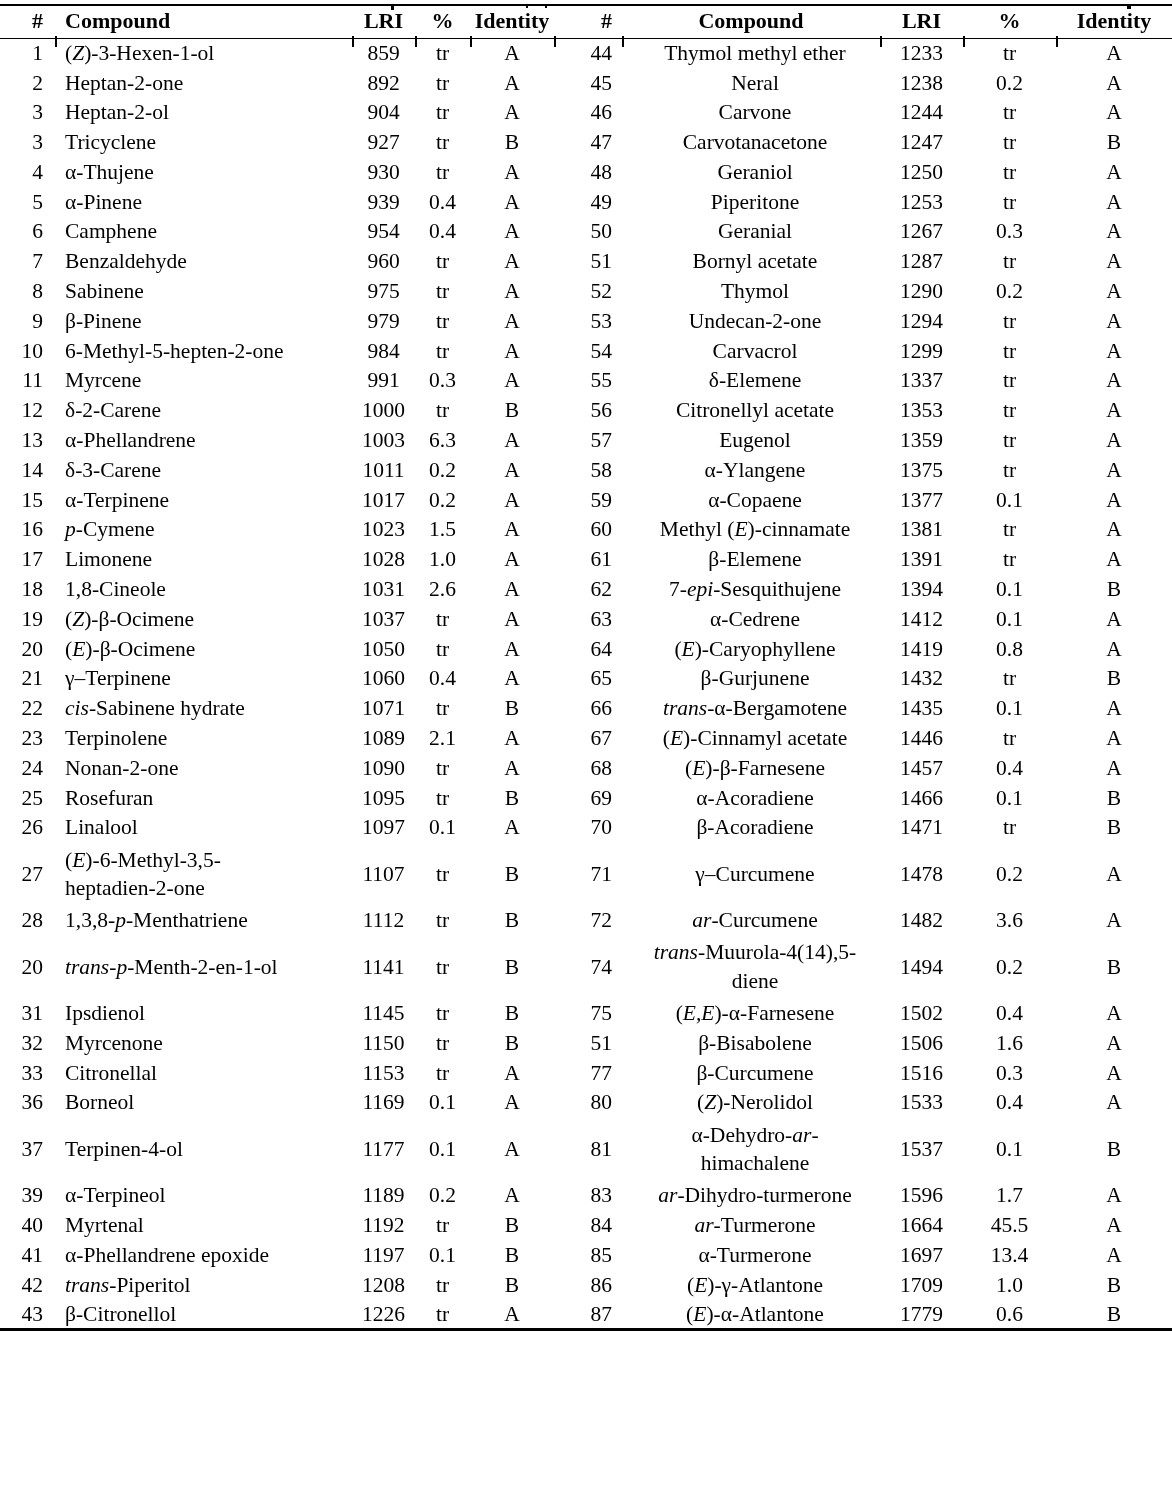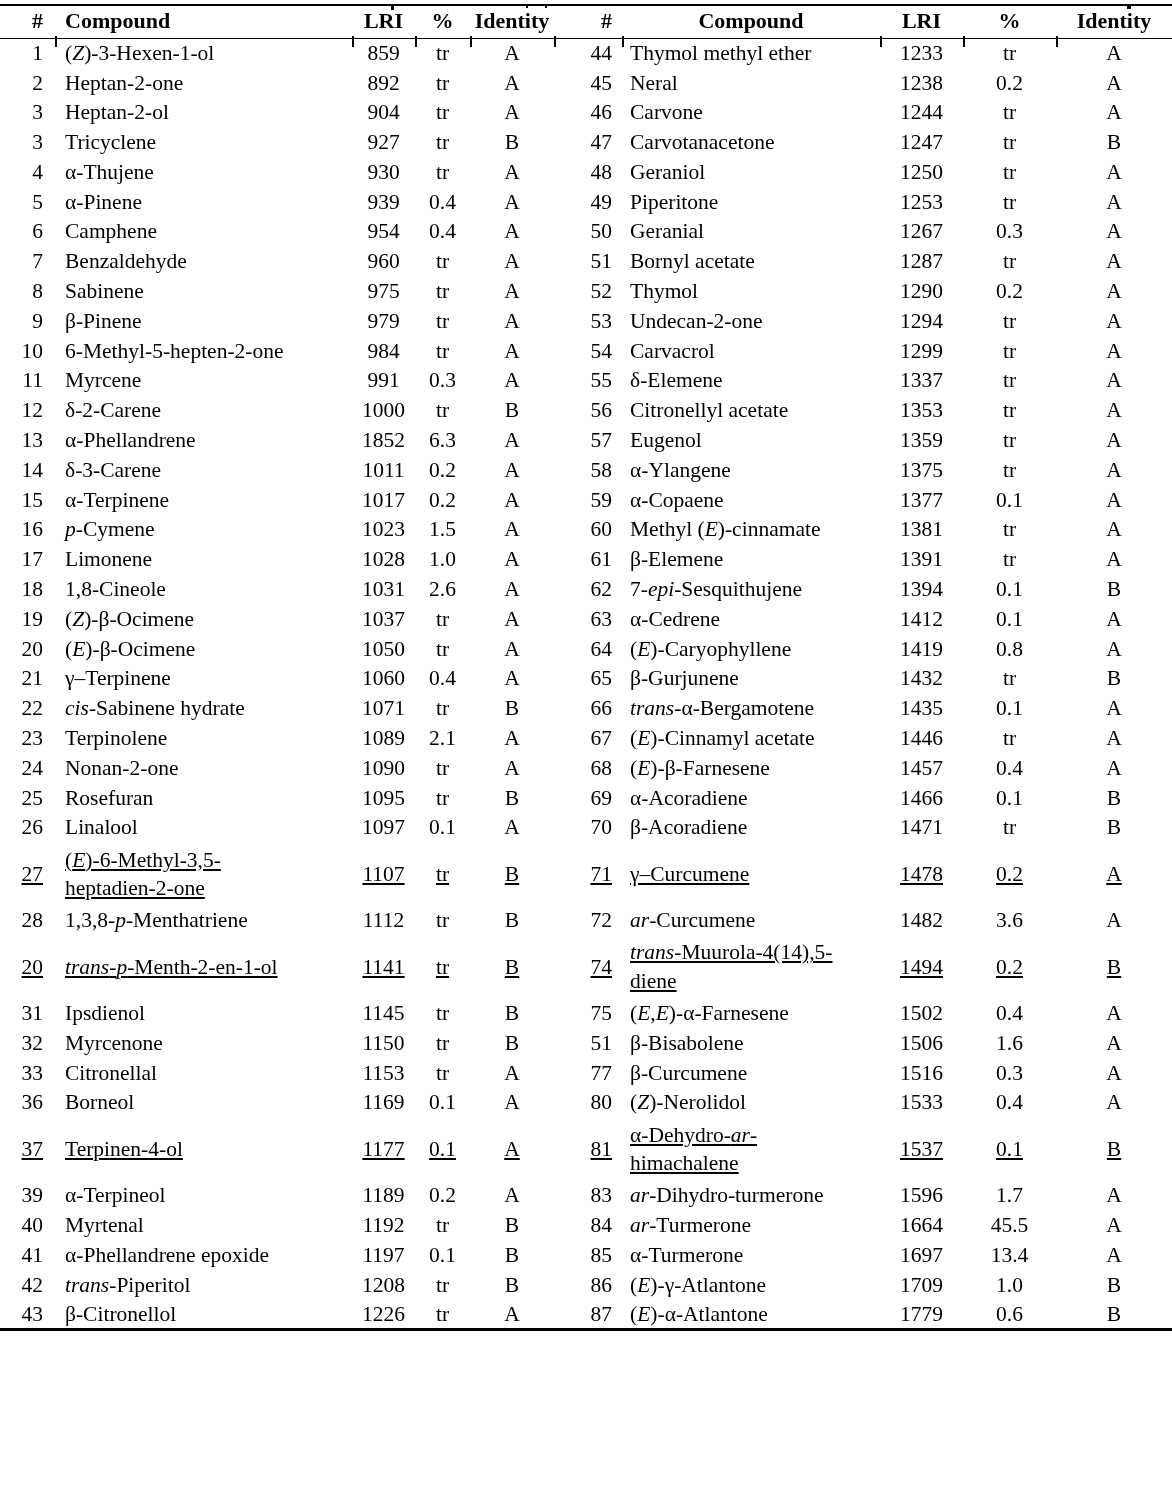--- a/index.html
+++ b/index.html
@@ -20,30 +20,30 @@
 
   table.compounds{
     border-collapse:collapse;table-layout:fixed;width:1172px;
     margin-top:4px;border-bottom:3px solid #000;
   }
   thead{border-bottom:1.5px solid #000;}
   thead tr{height:34px;}
   th{font-weight:bold;font-size:22px;padding:0;vertical-align:middle;}
   td{font-size:21.5px;padding:0;vertical-align:middle;line-height:1.32;}
   tbody tr{height:29.8px;}
-  tbody tr.tall{height:63px;text-decoration:underline;}
+  tbody tr.tall{height:63px;}
   
   th:nth-child(1),td:nth-child(1){text-align:right;padding-right:12px;}
   th:nth-child(2),td:nth-child(2){text-align:left;padding-left:10px;}
   th:nth-child(3),td:nth-child(3),
   th:nth-child(4),td:nth-child(4),
   th:nth-child(5),td:nth-child(5){text-align:center;}
   
   th:nth-child(6),td:nth-child(6){text-align:right;padding-right:10px;}
-  td:nth-child(7){text-align:left;padding-left:8px;}
+  td:nth-child(7){text-align:center;padding-left:8px;}
   th:nth-child(7){text-align:center;}
   th:nth-child(8),td:nth-child(8),
   th:nth-child(9),td:nth-child(9),
   th:nth-child(10),td:nth-child(10){text-align:center;}
   i{font-style:italic;}
 </style>
 </head>
 <body>
 
 <div class="page">
@@ -234,21 +234,21 @@
           <td>B</td>
           <td>56</td>
           <td>Citronellyl acetate</td>
           <td>1353</td>
           <td>tr</td>
           <td>A</td>
         </tr>
         <tr>
           <td>13</td>
           <td>α-Phellandrene</td>
-          <td>1852</td>
+          <td>1003</td>
           <td>6.3</td>
           <td>A</td>
           <td>57</td>
           <td>Eugenol</td>
           <td>1359</td>
           <td>tr</td>
           <td>A</td>
         </tr>
         <tr>
           <td>14</td>

